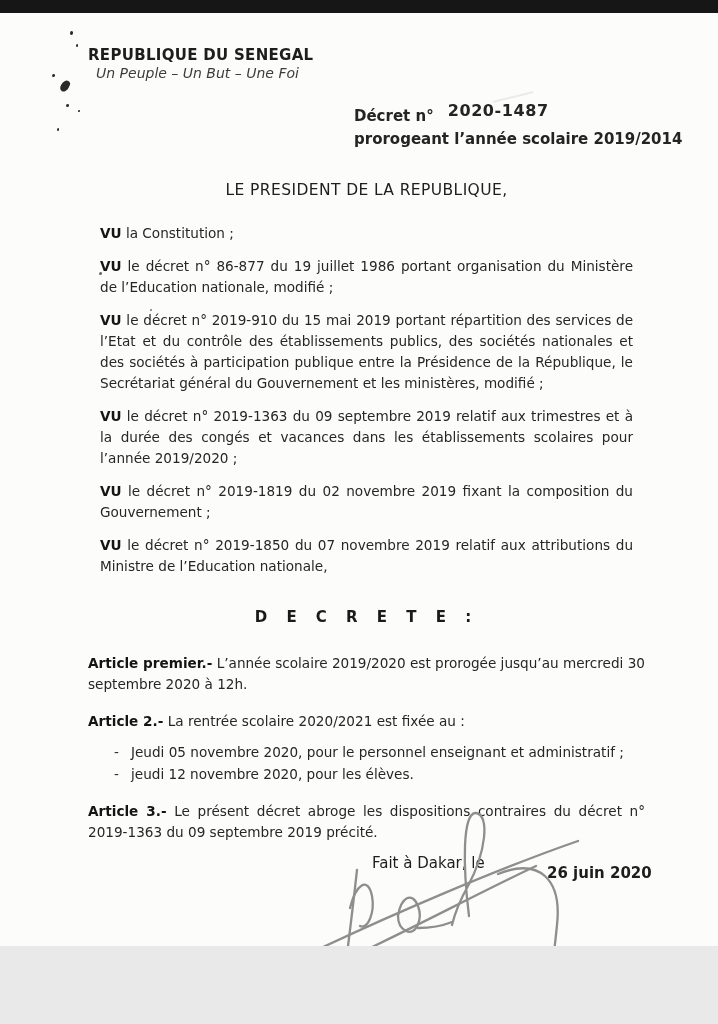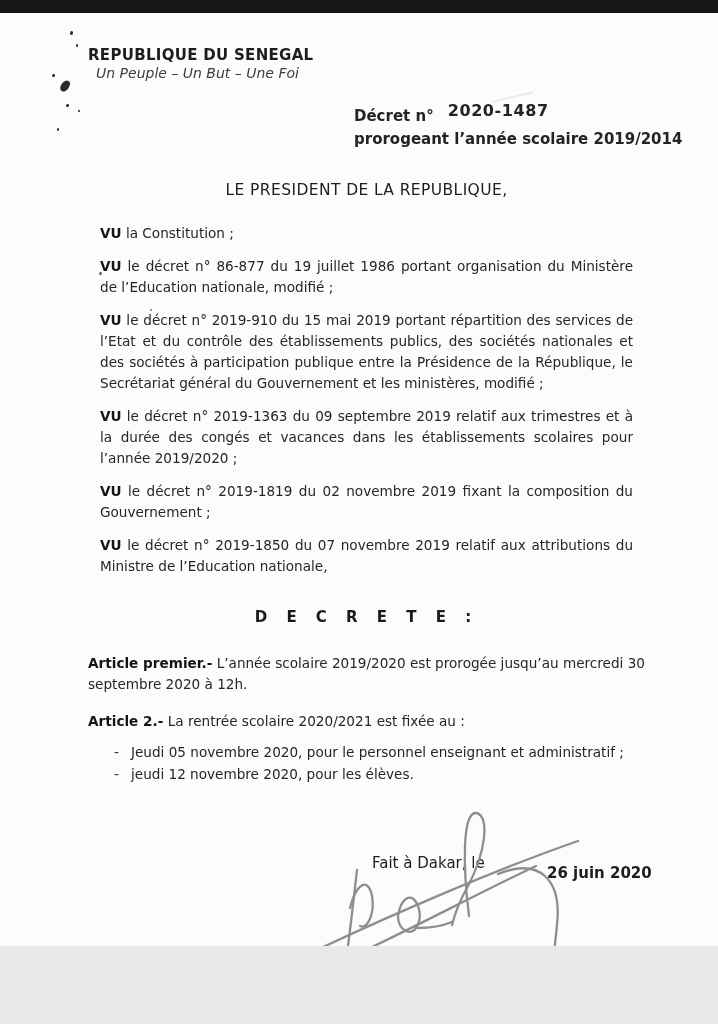--- a/index.html
+++ b/index.html
@@ -105,20 +105,21 @@
     <h2 class="decrete">D E C R E T E :</h2>
 
     <p class="article"><b>Article premier.-</b> <span>L’année scolaire 2019/2020 est prorogée jusqu’au mercredi 30 septembre 2020 à 12h.</span></p>
 
     <p class="article" style="margin-bottom:10px !important;"><b>Article 2.-</b> <span>La rentrée scolaire 2020/2021 est fixée au :</span></p>
     <ul class="dash-list">
       <li><span>Jeudi 05 novembre 2020, pour le personnel enseignant et administratif ;</span></li>
       <li><span>jeudi 12 novembre 2020, pour les élèves.</span></li>
     </ul>
 
+    <p class="article"><b>Article 3.-</b> <span>Le présent décret abroge les dispositions contraires du décret n° 2019-1363 du 09 septembre 2019 précité.</span></p>
 
   </div>
 
   <span class="fait">Fait à Dakar, le</span>
   <span class="date">26 juin 2020</span>
   <span class="signer">Macky SALL</span>
 
   <svg class="signature-svg" width="310" height="229" viewBox="285 795 310 229" fill="none" stroke="#8e8e8e" stroke-width="2.3" stroke-linecap="round">
 
     <path d="M 302 957 C 390 915 500 868 578 841"></path>

